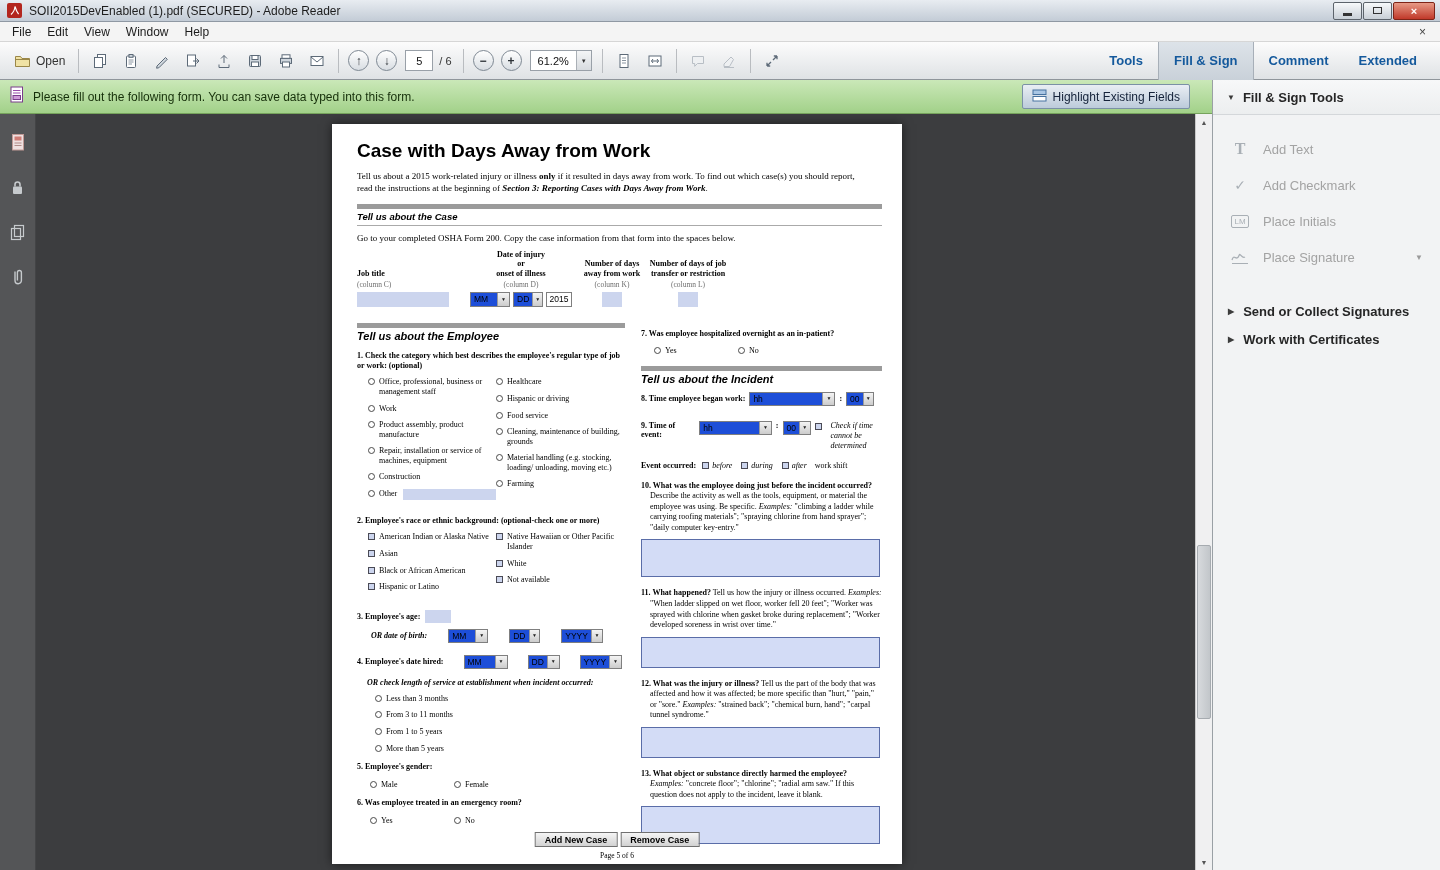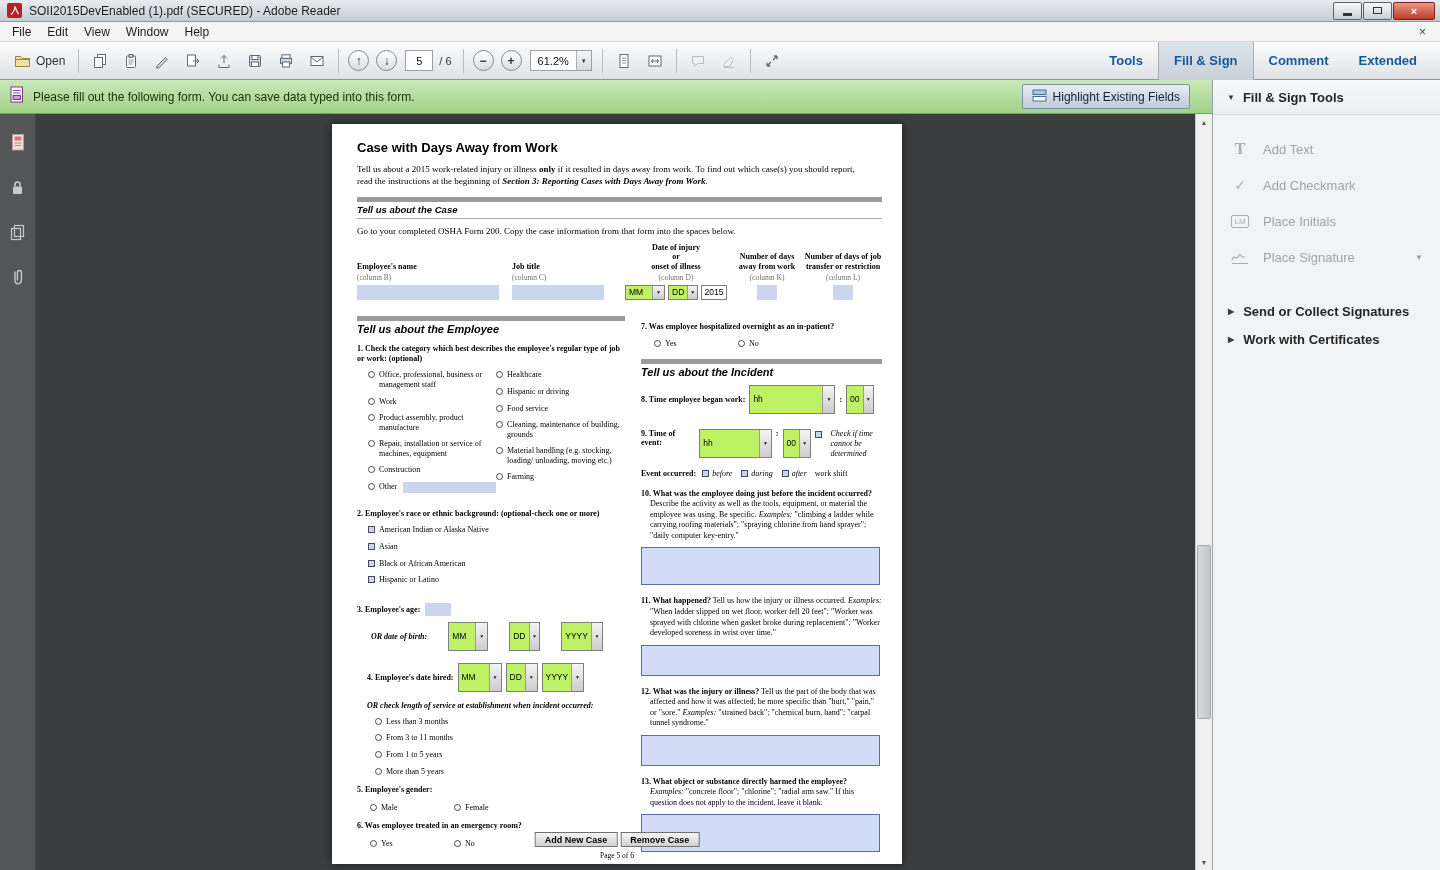--- a/index.html
+++ b/index.html
@@ -87,21 +87,21 @@
   .rp-tool-icon { width:20px; display:flex; align-items:center; justify-content:center; color:#a9afb5; }
   .rp-t { font-family:"Liberation Serif",serif; font-size:16px; font-weight:bold; }
   .rp-check { font-size:14px; }
   .rp-initials { font-size:8px; border:1px solid #a9afb5; padding:1px 2px; border-radius:2px; }
   .rp-dd { margin-left:auto; font-size:8px; color:#9a9a9a; }
   .rp-groups { margin-top:22px; }
   .rp-group { height:28px; display:flex; align-items:center; gap:9px; padding:0 15px; font-size:13px; font-weight:bold; color:#262626; }
   .rp-expand { font-size:8px; color:#3c3c3c; }
 
   
-  .form-title { font-family:"Liberation Sans",sans-serif; font-size:13px; font-weight:bold; margin:8px 0 9px; }
+  .form-title { font-family:"Liberation Sans",sans-serif; font-size:19px; font-weight:bold; margin:8px 0 9px; }
   .intro { font-size:9px; line-height:1.32; width:502px; }
   .secbar { height:5px; background:#9b9b9b; }
   .bar-case { margin-top:9px; }
   .case-heading { font-family:"Liberation Sans",sans-serif; font-size:9.5px; font-weight:bold; font-style:italic;
                   padding:2px 0 3px; border-bottom:1px solid #aaa; }
   .case-instr { font-size:9px; margin-top:7px; }
 
   .case-row { display:flex; margin-top:7px; align-items:flex-end; }
   .case-col { display:flex; flex-direction:column; justify-content:flex-end; }
   .cc-name { width:155px; } .cc-job { width:110px; } .cc-date { width:108px; text-align:center; }
@@ -109,46 +109,46 @@
   .case-label { font-size:8px; font-weight:bold; line-height:1.2; }
   .case-sub { font-size:7.5px; color:#6e6e6e; margin:1px 0 3px; }
   .field { background:#ccd5ee; }
   .name-field { width:142px; height:15px; }
   .job-field { width:92px; height:15px; }
   .date-fields { display:flex; gap:3px; justify-content:center; }
   .year-box { width:26px; height:15px; border:1px solid #7f7f7f; background:#fff;
               font:8.5px "Liberation Sans",sans-serif; display:flex; align-items:center; justify-content:center; }
   .day-field { width:20px; height:15px; margin:0 auto; }
 
-  .combo { display:inline-flex; height:15px; border:1px solid #7f7f7f; background:#bef264; align-items:stretch; }
+  .combo { display:inline-flex; height:15px; border:1px solid #7f7f7f; background:#1d4ed8; align-items:stretch; }
   .combo .val { flex:1; font:8.5px "Liberation Sans",sans-serif; display:flex; align-items:center; padding:0 3px; }
   .combo .cbtn { width:12px; border-left:1px solid #9a9a9a; background:linear-gradient(#f4f4f4,#cccccc);
                  display:flex; align-items:center; justify-content:center; font-size:5px; color:#222; }
-  .combo.h14 { height:29px; }
+  .combo.h14 { height:14px; }
 
   .cols { display:flex; gap:16px; }
   .col-left { width:268px; }
   .col-right { width:241px; }
 
   .bar-emp { margin-top:16px; width:268px; }
   .sec-heading { font-family:"Liberation Sans",sans-serif; font-size:11px; font-weight:bold; font-style:italic; margin-top:2px; }
 
   .q-label { font-size:8px; font-weight:bold; line-height:1.3; margin-top:9px; }
   .optcols { display:flex; margin:6px 0 0 11px; }
   .optcol { width:128px; }
   .opt { display:flex; gap:4px; align-items:flex-start; margin-bottom:7px; font-size:8px; line-height:1.2; }
   .radio { width:7px; height:7px; border:1px solid #4a4a4a; border-radius:50%; background:#fff; flex:none; margin-top:1px; }
   .checkbox { width:7px; height:7px; border:1px solid #4a4a55; background:#ccd5ee; flex:none; margin-top:1px; }
   .inline-field { display:inline-block; background:#ccd5ee; }
   .other-field { width:94px; height:11px; margin-left:2px; }
 
   .q3-row { display:flex; align-items:center; gap:5px; margin-top:11px; font-size:8px; font-weight:bold; }
   .age-field { width:26px; height:13px; }
   .or-row { display:flex; align-items:center; gap:21px; margin:6px 0 0 14px; font-size:8px; font-weight:bold; font-style:italic; }
-  .q4-row { display:flex; align-items:center; gap:4px; margin-top:12px; font-size:8px; font-weight:bold;margin-left:10px; }
+  .q4-row { display:flex; align-items:center; gap:20px; margin-top:12px; font-size:8px; font-weight:bold; }
   .or-service { font-size:8px; font-weight:bold; font-style:italic; margin:9px 0 0 10px; white-space:nowrap; }
   .service-opts { margin:7px 0 0 18px; }
   .inline-opts { display:flex; margin:7px 0 0 13px; }
   .inline-opts .opt { width:84px; margin-bottom:0; }
 
   .q7-label { margin-top:22px; }
   .bar-inc { margin-top:10px; width:241px; }
   .q8-row { display:flex; align-items:center; gap:4px; margin-top:7px; font-size:8px; font-weight:bold; }
   .q9-row { display:flex; align-items:flex-start; gap:4px; margin-top:15px; font-size:8px; font-weight:bold; }
   .q9-note { font-style:italic; font-weight:normal; font-size:8px; width:54px; line-height:1.3; margin-left:5px; }
@@ -414,25 +414,20 @@
 
               <div class="form-title">Case with Days Away from Work</div>
 
               <div class="intro"><span>Tell us about a 2015 work-related injury or illness </span><b>only</b><span> if it resulted in days away from work.  To find out which case(s) you should report, read the instructions at the beginning of </span><b><i>Section 3:  Reporting Cases with Days Away from Work</i></b><span>.</span></div>
 
               <div class="secbar bar-case"></div>
               <div class="case-heading">Tell us about the Case</div>
               <div class="case-instr">Go to your completed OSHA Form 200.  Copy the case information from that form into the spaces below.</div>
 
               <div class="case-row">
-                <div class="case-col cc-name">
-                  <div class="case-label">Employee's name</div>
-                  <div class="case-sub">(column B)</div>
-                  <div class="field name-field"></div>
-                </div>
                 <div class="case-col cc-job">
                   <div class="case-label">Job title</div>
                   <div class="case-sub">(column C)</div>
                   <div class="field job-field"></div>
                 </div>
                 <div class="case-col cc-date">
                   <div class="case-label">
                     <div>Date of injury</div>
                       <div>or</div>
                       <div>onset of illness</div>
@@ -540,20 +535,34 @@
                       </div>
                         <div class="opt">
                         <span class="checkbox"></span>
                         <span>Black or African American</span>
                       </div>
                         <div class="opt">
                         <span class="checkbox"></span>
                         <span>Hispanic or Latino</span>
                       </div>
                       </div>
+                    <div class="optcol">
+                        <div class="opt">
+                        <span class="checkbox"></span>
+                        <span>Native Hawaiian or Other Pacific Islander</span>
+                      </div>
+                        <div class="opt">
+                        <span class="checkbox"></span>
+                        <span>White</span>
+                      </div>
+                        <div class="opt">
+                        <span class="checkbox"></span>
+                        <span>Not available</span>
+                      </div>
+                      </div>
                   </div>
 
                   <div class="q3-row">
                     <span>3. Employee's age:</span>
                     <span class="inline-field age-field"></span>
                   </div>
                   <div class="or-row">
                     <span>OR date of birth:</span>
                     <div class="combo h14" style="width:40px">
                       <span class="val">MM</span>

